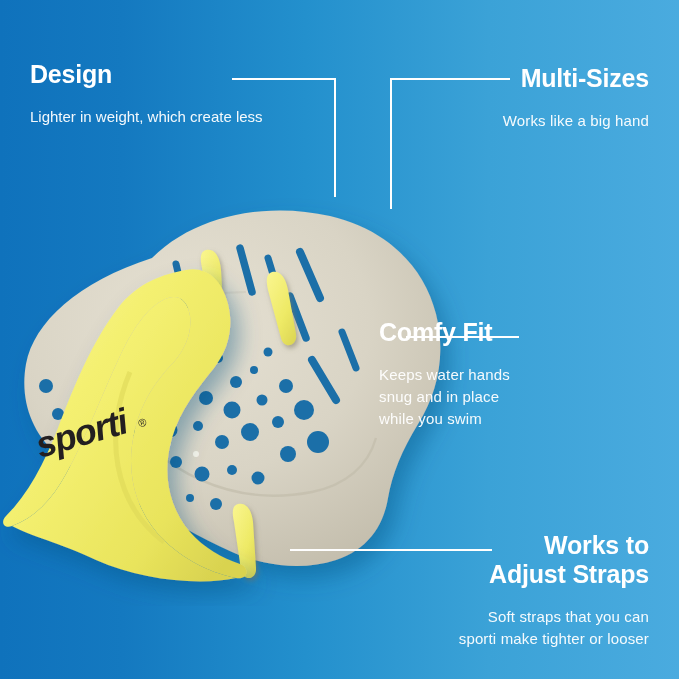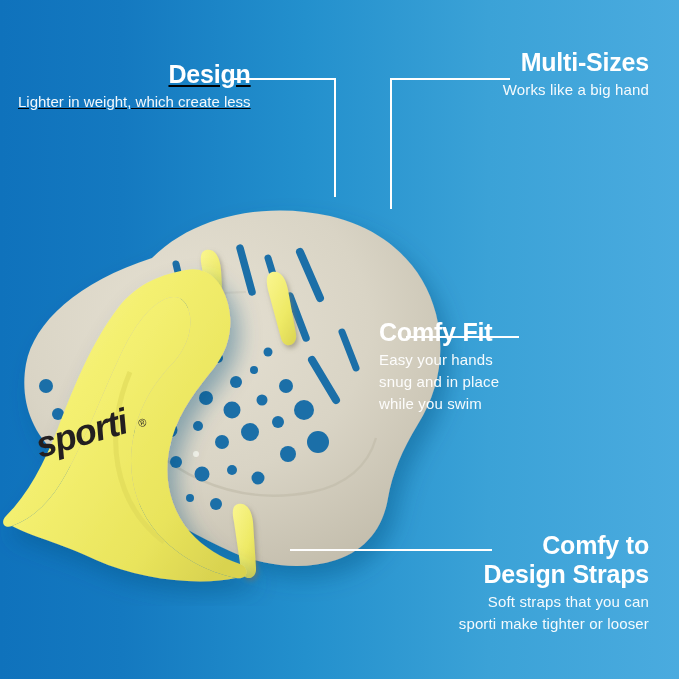--- a/index.html
+++ b/index.html
@@ -52,24 +52,24 @@
     letter-spacing:-0.2px;
     white-space:nowrap;
   }
   .block p {
     font-size:15px;
     font-weight:normal;
     color:rgba(255,255,255,0.95);
     line-height:1.48;
     white-space:nowrap;
   }
-  .block h2 + p { margin-top:2px; }
-
-  #block-design     { left:18px;  top:60px;  text-align:right;text-decoration:underline; }
-  #block-multisizes { left:379px; top:48px;  width:270px; text-align:right; }
+  .block h2 + p { margin-top:17px; }
+
+  #block-design     { left:30px;  top:60px;  text-align:left; }
+  #block-multisizes { left:379px; top:64px;  width:270px; text-align:right; }
   #block-comfyfit   { left:379px; top:318px; width:270px; text-align:left; }
   #block-easystraps { left:359px; top:531px; width:290px; text-align:right; }
 
   #block-multisizes p,
   #block-comfyfit p,
   #block-easystraps p { letter-spacing:0.15px; }
 </style>
 </head>
 <body>
 
@@ -230,25 +230,25 @@
     <p>Lighter in weight, which create less</p>
   </div>
 
   <div class="block" id="block-multisizes">
     <h2>Multi-Sizes</h2>
     <p>Works like a big hand</p>
   </div>
 
   <div class="block" id="block-comfyfit">
     <h2>Comfy Fit</h2>
-    <p>Easy your hands</p>
+    <p>Keeps water hands</p>
     <p>snug and in place</p>
     <p>while you swim</p>
   </div>
 
   <div class="block" id="block-easystraps">
-    <h2>Comfy to</h2>
-    <h2>Design Straps</h2>
+    <h2>Works to</h2>
+    <h2>Adjust Straps</h2>
     <p>Soft straps that you can</p>
     <p>sporti make tighter or looser</p>
   </div>
 
 </div>
 
 </body></html>

